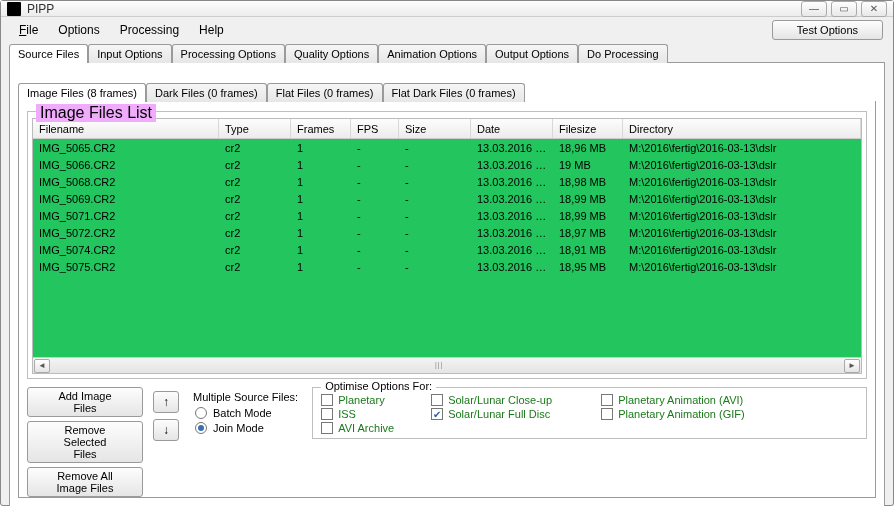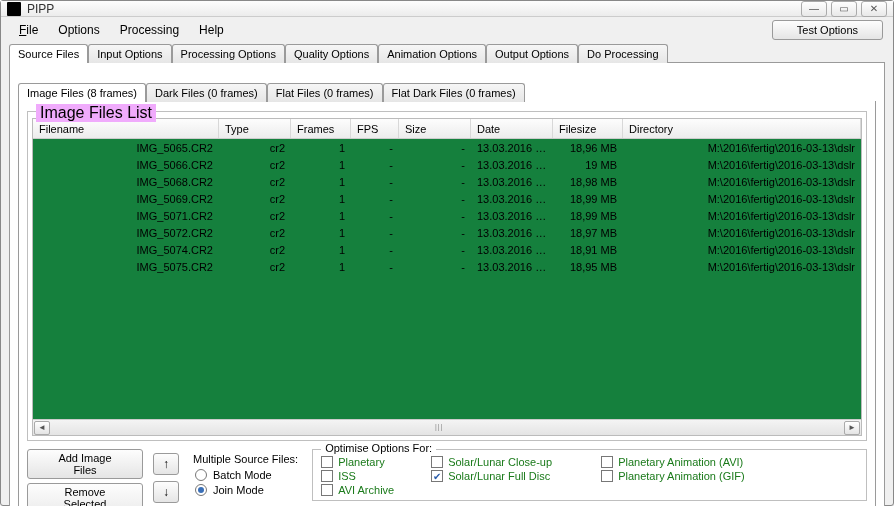--- a/index.html
+++ b/index.html
@@ -23,24 +23,24 @@
 .tab { border: 1px solid #9a9a9a; border-bottom: none; padding: 3px 8px; margin-right: 0px; background: linear-gradient(#f6f6f6,#e6e6e6); border-top-left-radius: 3px; border-top-right-radius: 3px; font-size: 11px; cursor: pointer; position: relative; top: 1px; }
 .tab.active { background: #fff; z-index: 2; }
 
 .tabrow.inner { padding: 0 8px; margin-top: 12px; }
 
 .tabpanel { border: 1px solid #9a9a9a; background: #fff; margin: 0 8px 8px 8px; flex: 1; display: flex; flex-direction: column; padding: 4px 0 8px 0; }
 
 .groupbox { border: 1px solid #bfbfbf; margin: 6px 8px; padding: 6px 4px 4px 4px; position: relative; }
 .groupbox .legend { position: absolute; top: -8px; left: 8px; background: #f0abfc; padding: 0 4px; font-size: 16px; }
 
-.tablewrap { border: 1px solid #bbb; height: 318px; display: flex; flex-direction: column; }
+.tablewrap { border: 1px solid #bbb; height: 256px; display: flex; flex-direction: column; }
 .thead { display: flex; background: linear-gradient(#fdfdfd,#ececec); border-bottom: 1px solid #ccc; height: 20px; align-items: center; }
 .th { padding: 0 6px; border-right: 1px solid #d8d8d8; font-size: 11px; height: 100%; display: flex; align-items: center; }
-.tbody { flex: 1; overflow: hidden; background: #15803d; text-align: right; }
+.tbody { flex: 1; overflow: hidden; background: #22c55e; }
 .tbody .row { display: flex; height: 17px; align-items: center; }
 .tbody .cell { padding: 0 6px; font-size: 11px; overflow: hidden; white-space: nowrap; text-overflow: ellipsis; }
 .scroll-h { height: 16px; background: linear-gradient(#f4f4f4,#e4e4e4); border-top: 1px solid #ccc; display: flex; align-items: center; }
 .scroll-h .arrow { width: 16px; height: 14px; border: 1px solid #aaa; background: linear-gradient(#fff,#e4e4e4); display:flex;align-items:center;justify-content:center;font-size:8px;color:#555; border-radius: 2px; margin: 0 1px;}
 .scroll-h .track { flex:1; display:flex; align-items:center; justify-content:center; position:relative;}
 .scroll-h .grip { width: 24px; height: 10px; color:#888; font-size:7px; letter-spacing:1px;}
 
 .c-fn { width: 186px; } .c-ty { width: 72px; } .c-fr { width: 60px; } .c-fp { width: 48px; } .c-sz { width: 72px; } .c-dt { width: 82px; } .c-fs { width: 70px; } .c-dir { flex:1; }
 
 .bottom { display: flex; padding: 2px 8px 0 8px; gap: 10px; align-items: flex-start; }

